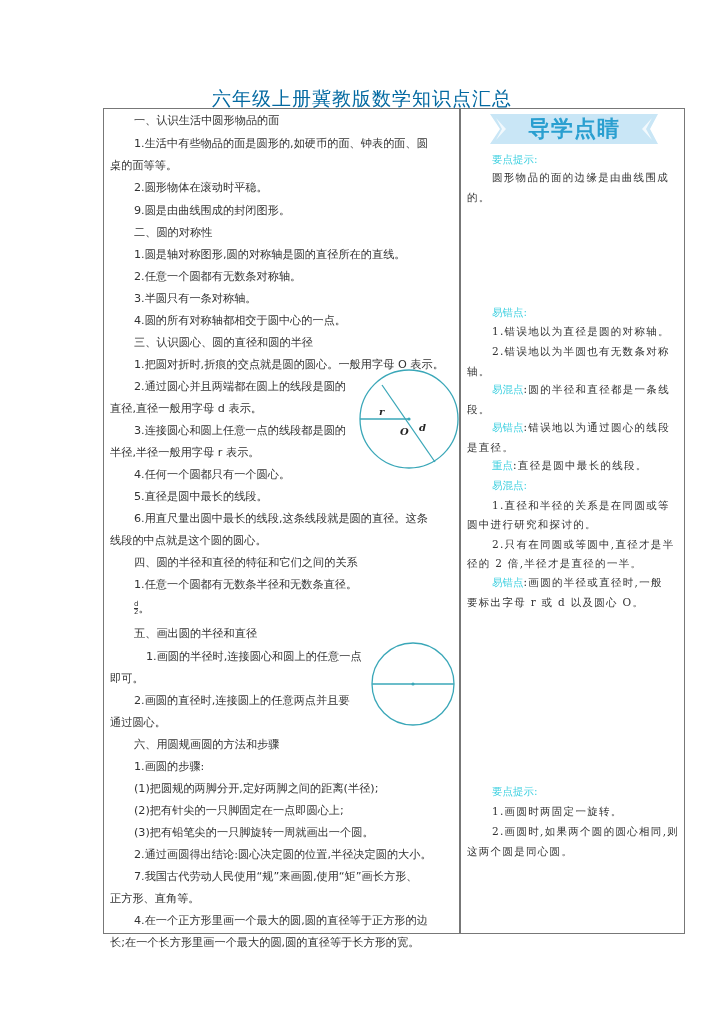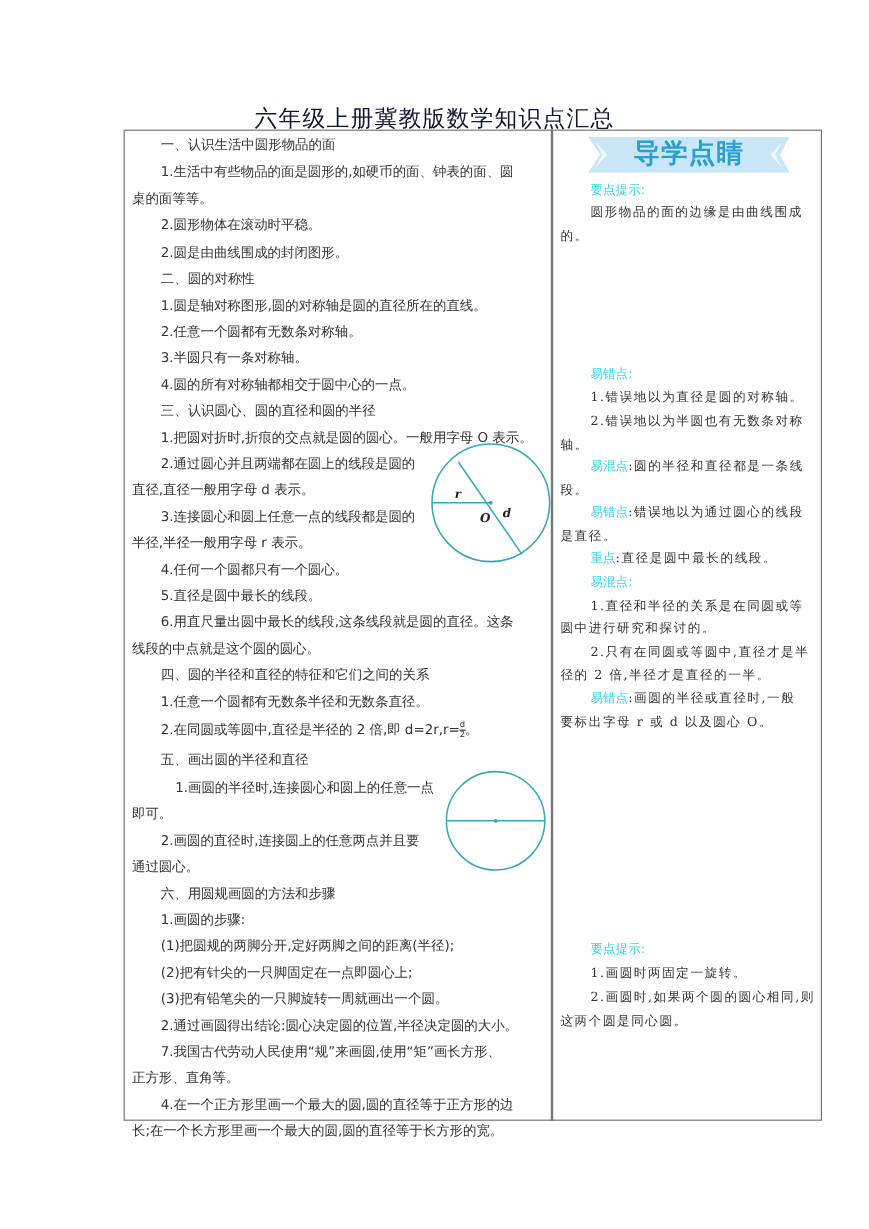--- a/index.html
+++ b/index.html
@@ -1,19 +1,19 @@
 <!DOCTYPE html>
 <html><head>
 <meta charset="utf-8">
 <style>
   html, body { margin:0; padding:0; background:#ffffff; }
   body { width:724px; height:1024px; position:relative; overflow:hidden;
          font-family:"DejaVu Sans","Liberation Sans",sans-serif; color:#222; }
   .title { position:absolute; left:0; width:724px; top:86px; text-align:center;
-           font-size:19px; letter-spacing:1px; color:#0f172a; }
+           font-size:19px; letter-spacing:1px; color:#0369a1; }
   .frame { position:absolute; left:103px; top:108px; width:582px; height:826px;
            border:1.5px solid #777; box-sizing:border-box; }
   .divider { position:absolute; left:459px; top:108px; width:1.5px; height:826px; background:#777; }
   .line { position:absolute; font-size:11.2px; white-space:nowrap; line-height:14px; color:#333; }
   .rline { position:absolute; font-size:10.5px; white-space:nowrap; line-height:14px; color:#333;
            font-family:"DejaVu Serif","Liberation Serif",serif; letter-spacing:1.3px; }
   .hl { color:#3fd0e0; font-family:"DejaVu Sans","Liberation Sans",sans-serif; letter-spacing:0; }
   .banner { position:absolute; left:490px; top:114px; width:168px; height:30px; }
   .banner-text { position:absolute; left:0; top:0; width:168px; height:30px; text-align:center;
                  line-height:30px; font-size:22px; font-weight:bold; color:#2a9fd0; letter-spacing:1px; }
@@ -26,40 +26,40 @@
 <div class="title">六年级上册冀教版数学知识点汇总</div>
 
 <div class="frame"></div>
 <div class="divider"></div>
 
 <div>
   <div class="line" style="left:134px;top:114px;">一、认识生活中圆形物品的面</div>
   <div class="line" style="left:134px;top:137px;">1.生活中有些物品的面是圆形的,如硬币的面、钟表的面、圆</div>
   <div class="line" style="left:110px;top:159px;">桌的面等等。</div>
   <div class="line" style="left:134px;top:181px;">2.圆形物体在滚动时平稳。</div>
-  <div class="line" style="left:134px;top:204px;">2.圆是由曲线围成的封闭图形。</div>
+  <div class="line" style="left:134px;top:204px;">9.圆是由曲线围成的封闭图形。</div>
   <div class="line" style="left:134px;top:226px;">二、圆的对称性</div>
   <div class="line" style="left:134px;top:248px;">1.圆是轴对称图形,圆的对称轴是圆的直径所在的直线。</div>
   <div class="line" style="left:134px;top:270px;">2.任意一个圆都有无数条对称轴。</div>
   <div class="line" style="left:134px;top:292px;">3.半圆只有一条对称轴。</div>
   <div class="line" style="left:134px;top:314px;">4.圆的所有对称轴都相交于圆中心的一点。</div>
   <div class="line" style="left:134px;top:336px;">三、认识圆心、圆的直径和圆的半径</div>
   <div class="line" style="left:134px;top:358px;">1.把圆对折时,折痕的交点就是圆的圆心。一般用字母 O 表示。</div>
   <div class="line" style="left:134px;top:380px;">2.通过圆心并且两端都在圆上的线段是圆的</div>
   <div class="line" style="left:110px;top:402px;">直径,直径一般用字母 d 表示。</div>
   <div class="line" style="left:134px;top:424px;">3.连接圆心和圆上任意一点的线段都是圆的</div>
   <div class="line" style="left:110px;top:446px;">半径,半径一般用字母 r 表示。</div>
   <div class="line" style="left:134px;top:468px;">4.任何一个圆都只有一个圆心。</div>
   <div class="line" style="left:134px;top:490px;">5.直径是圆中最长的线段。</div>
   <div class="line" style="left:134px;top:512px;">6.用直尺量出圆中最长的线段,这条线段就是圆的直径。这条</div>
   <div class="line" style="left:110px;top:534px;">线段的中点就是这个圆的圆心。</div>
   <div class="line" style="left:134px;top:556px;">四、圆的半径和直径的特征和它们之间的关系</div>
   <div class="line" style="left:134px;top:578px;">1.任意一个圆都有无数条半径和无数条直径。</div>
   <div class="line" style="left:134px;top:601px;">
-    <span>2.在同圆或等圆中,直径是半径的 2 倍,即 d=2r,r=</span><span class="frac"><span style="display:block;border-bottom:0.8px solid #333;">d</span><span style="display:block;">2</span></span><span>。</span>
+    <span class="frac"><span style="display:block;border-bottom:0.8px solid #333;">d</span><span style="display:block;">2</span></span><span>。</span>
   </div>
   <div class="line" style="left:134px;top:627px;">五、画出圆的半径和直径</div>
   <div class="line" style="left:146px;top:650px;">1.画圆的半径时,连接圆心和圆上的任意一点</div>
   <div class="line" style="left:110px;top:672px;">即可。</div>
   <div class="line" style="left:134px;top:694px;">2.画圆的直径时,连接圆上的任意两点并且要</div>
   <div class="line" style="left:110px;top:716px;">通过圆心。</div>
   <div class="line" style="left:134px;top:738px;">六、用圆规画圆的方法和步骤</div>
   <div class="line" style="left:134px;top:760px;">1.画圆的步骤:</div>
   <div class="line" style="left:134px;top:782px;">(1)把圆规的两脚分开,定好两脚之间的距离(半径);</div>
   <div class="line" style="left:134px;top:804px;">(2)把有针尖的一只脚固定在一点即圆心上;</div>

